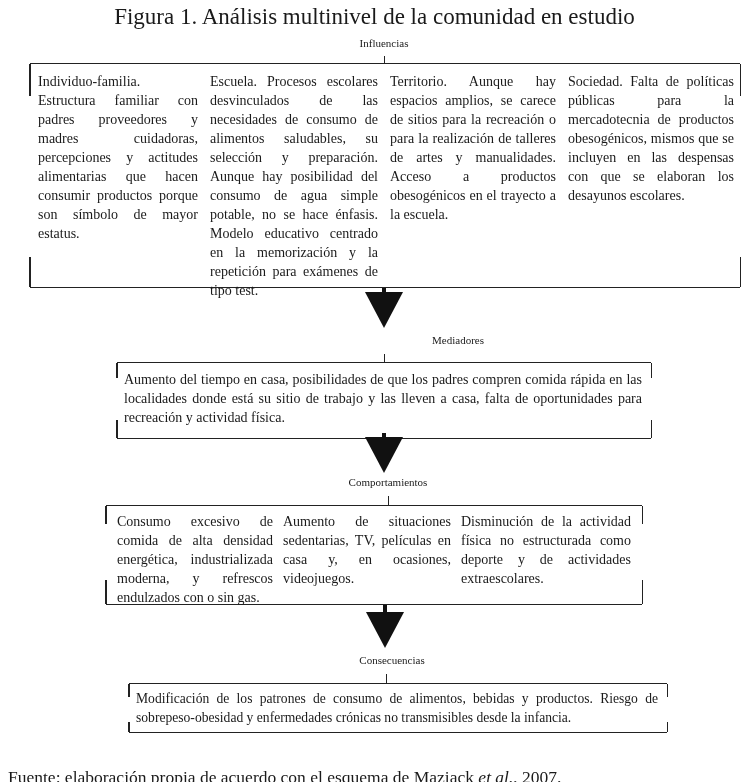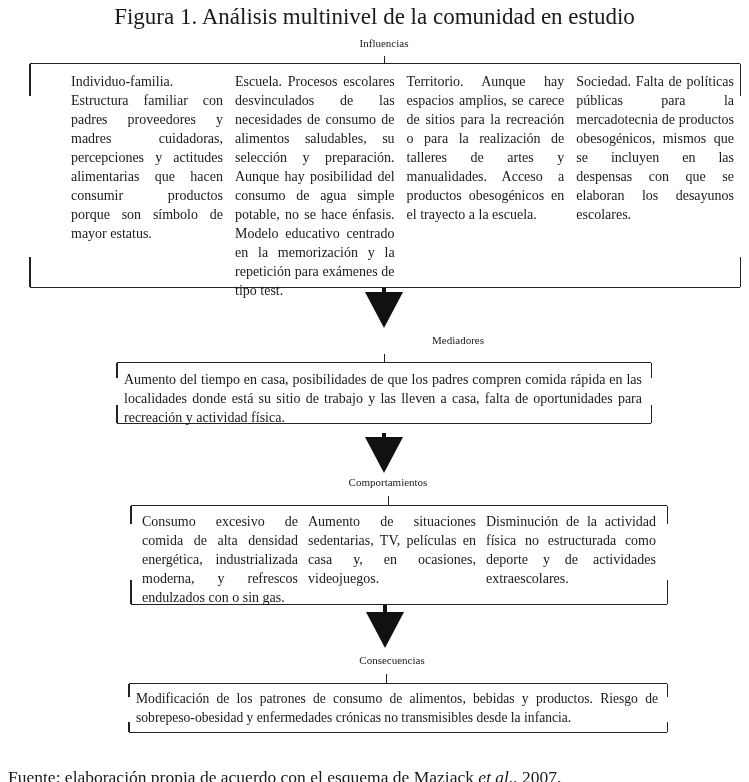--- a/index.html
+++ b/index.html
@@ -25,49 +25,49 @@
 
 <div class="title">Figura 1. Análisis multinivel de la comunidad en estudio</div>
 
 <div class="lbl" style="left:284px; top:37px;">Influencias</div>
 <div class="vline" style="left:384px; top:56px; height:7px;"></div>
 <div class="box" style="left:30px; top:63px; width:710px; height:225px;">
   <div class="side sl-t" style="height:32px;"></div>
     <div class="side sl-b" style="height:30px;"></div>
   <div class="side sr-t" style="height:32px;"></div>
     <div class="side sr-b" style="height:30px;"></div>
-  <div class="cols" style="padding:8px 6px 0 8px; gap:12px;margin-left:33px;">
+  <div class="cols" style="padding:8px 6px 0 8px; gap:12px;">
     <div class="col" style="width:160px;">Individuo-familia. Estructura familiar con padres proveedores y madres cuidadoras, percepciones y actitudes alimentarias que hacen consumir productos porque son símbolo de mayor estatus.</div>
     <div class="col" style="width:168px;">Escuela. Procesos escolares desvinculados de las necesidades de consumo de alimentos saludables, su selección y preparación. Aunque hay posibilidad del consumo de agua simple potable, no se hace énfasis. Modelo educativo centrado en la memorización y la repetición para exámenes de tipo test.</div>
     <div class="col" style="width:166px;">Territorio. Aunque hay espacios amplios, se carece de sitios para la recreación o para la realización de talleres de artes y manualidades. Acceso a productos obesogénicos en el trayecto a la escuela.</div>
     <div class="col" style="width:166px;">Sociedad. Falta de políticas públicas para la mercadotecnia de productos obesogénicos, mismos que se incluyen en las despensas con que se elaboran los desayunos escolares.</div>
   </div>
 </div>
 
 <div class="arrow-stem" style="left:382px; top:288px; height:6px;"></div>
 <div class="arrow" style="left:365px; top:292px;"></div>
 
 <div class="lbl" style="left:284px; top:334px;text-align:right;">Mediadores</div>
 <div class="vline" style="left:384px; top:354px; height:8px;"></div>
-<div class="box" style="left:117px; top:362px; width:534px; height:62px;">
+<div class="box" style="left:117px; top:362px; width:534px; height:77px;">
   <div class="side sl-t" style="height:15px;"></div>
     <div class="side sl-b" style="height:18px;"></div>
   <div class="side sr-t" style="height:15px;"></div>
     <div class="side sr-b" style="height:18px;"></div>
   <div class="cols" style="padding:7px 8px 0 7px;">
     <div class="col" style="width:518px;">Aumento del tiempo en casa, posibilidades de que los padres compren comida rápida en las localidades donde está su sitio de trabajo y las lleven a casa, falta de oportunidades para recreación y actividad física.</div>
   </div>
 </div>
 
 <div class="arrow-stem" style="left:382px; top:433px; height:6px;"></div>
 <div class="arrow" style="left:365px; top:437px;"></div>
 
 <div class="lbl" style="left:288px; top:476px;">Comportamientos</div>
 <div class="vline" style="left:388px; top:496px; height:9px;"></div>
-<div class="box" style="left:131px; top:505px; width:536px; height:100px;">
+<div class="box" style="left:106px; top:505px; width:536px; height:100px;">
   <div class="side sl-t" style="height:18px;"></div>
     <div class="side sl-b" style="height:24px;"></div>
   <div class="side sr-t" style="height:18px;"></div>
     <div class="side sr-b" style="height:24px;"></div>
   <div class="cols" style="padding:6px 6px 0 11px; gap:10px;">
     <div class="col" style="width:156px;">Consumo excesivo de comida de alta densidad energética, industrializada moderna, y refrescos endulzados con o sin gas.</div>
     <div class="col" style="width:168px;">Aumento de situaciones sedentarias, TV, películas en casa y, en ocasiones, videojuegos.</div>
     <div class="col" style="width:170px;">Disminución de la actividad física no estructurada como deporte y de actividades extraescolares.</div>
   </div>
 </div>

